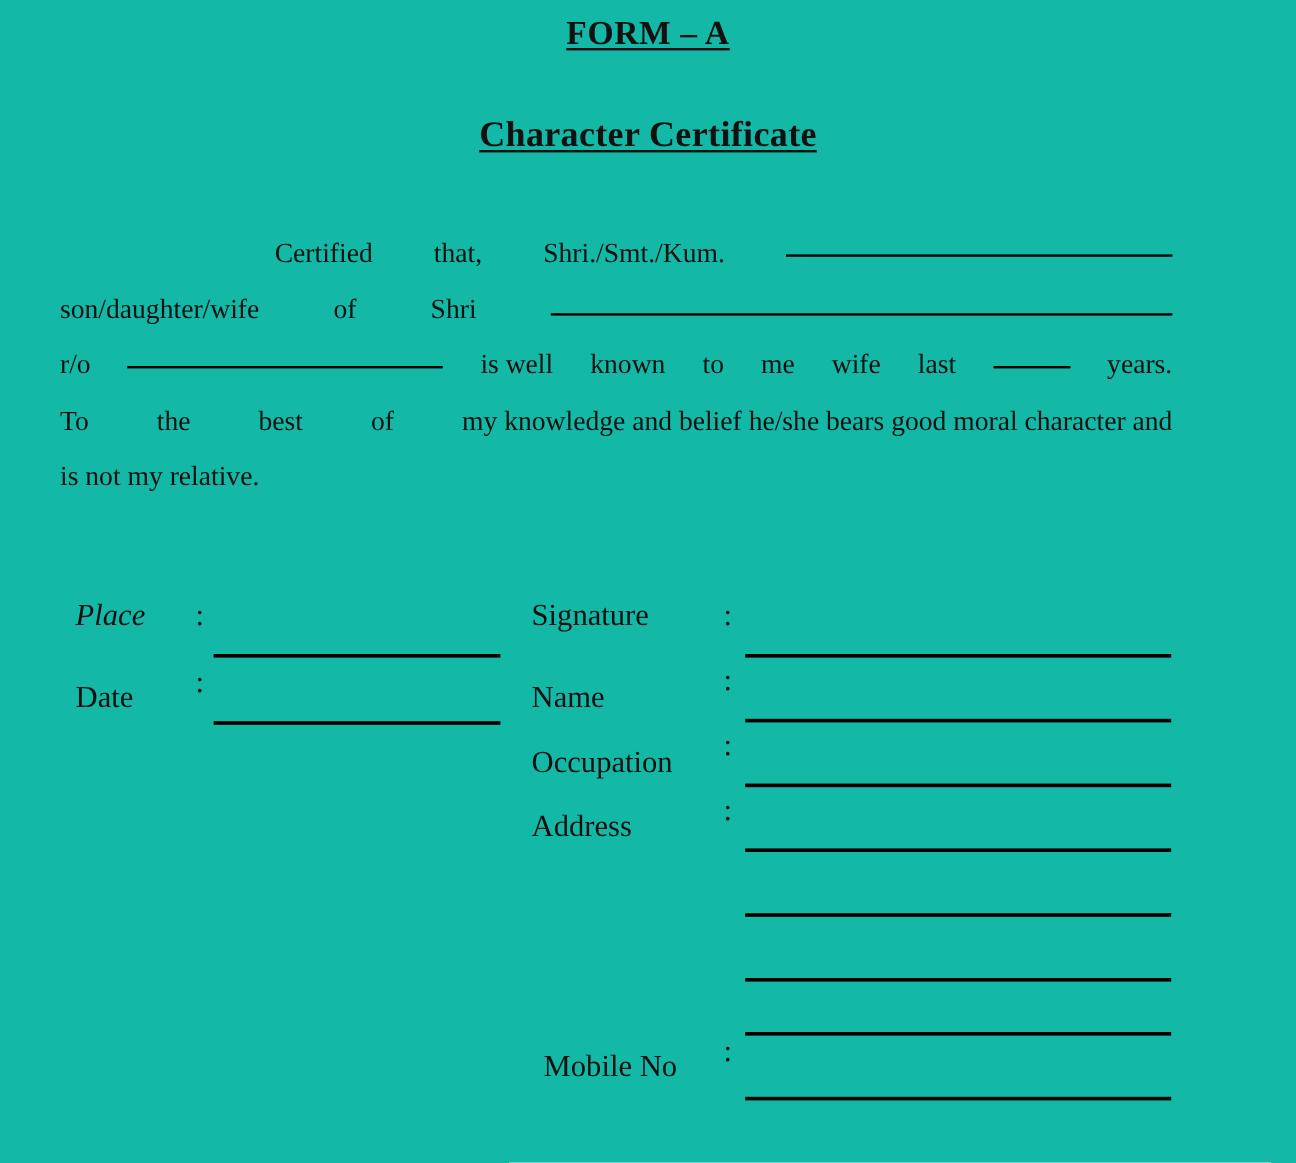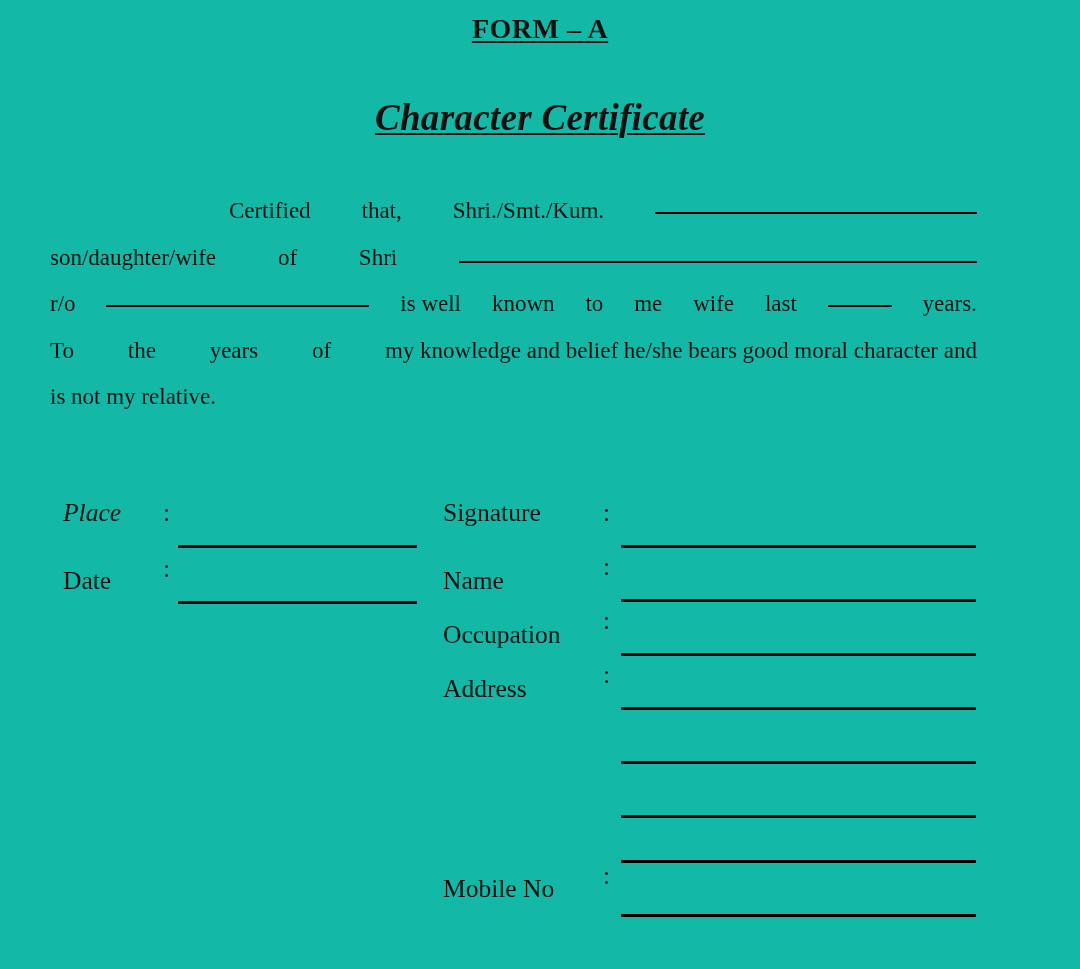--- a/index.html
+++ b/index.html
@@ -30,23 +30,22 @@
     text-underline-offset: 3px;
     text-decoration-thickness: 2px;
   }
   #form-title {
     top: 13px;
     font-size: 28px;
     letter-spacing: 0.5px;
   }
   #doc-title {
     top: 96px;
-    font-size: 37px;
+    font-size: 30px;
     letter-spacing: 0.3px;
-    font-style: italic;
   }
 
   
   .body-block {
     position: absolute;
     left: 50px;
     top: 188px;
     width: 927px;
     font-size: 23px;
     line-height: 46.5px;
@@ -105,21 +104,21 @@
 
   
   #label-signature  { left: 443px; top: 498px; }
   #colon-signature  { left: 603px; top: 498px; }
   #label-name       { left: 443px; top: 566px; }
   #colon-name       { left: 603px; top: 552px; }
   #label-occupation { left: 443px; top: 620px; }
   #colon-occupation { left: 603px; top: 606px; }
   #label-address    { left: 443px; top: 674px; }
   #colon-address    { left: 603px; top: 660px; }
-  #label-mobile     { left: 443px; top: 874px; }
+  #label-mobile     { left: 453px; top: 874px; }
   #colon-mobile     { left: 603px; top: 861px; }
 
   
   .rule.right { left: 621px; width: 355px; }
   #rule-signature { top: 545px; }
   #rule-name      { top: 599px; }
   #rule-occupation{ top: 653px; }
   #rule-address1  { top: 707px; }
   #rule-address2  { top: 761px; }
   #rule-address3  { top: 815px; }
@@ -165,21 +164,21 @@
       <span class="w">me</span>
       <span class="w">wife</span>
       <span class="w">last</span>
       <span class="blank b4"></span>
       <span class="w">years.</span>
     </div>
 
     <div class="para-line justify">
       <span class="w">To</span>
       <span class="w">the</span>
-      <span class="w">years</span>
+      <span class="w">best</span>
       <span class="w">of</span>
       <span class="w">my knowledge and belief he/she bears good moral character and</span>
     </div>
 
 
     <div class="para-line">
       <span class="w">is not my relative.</span>
     </div>
 
   </div>

